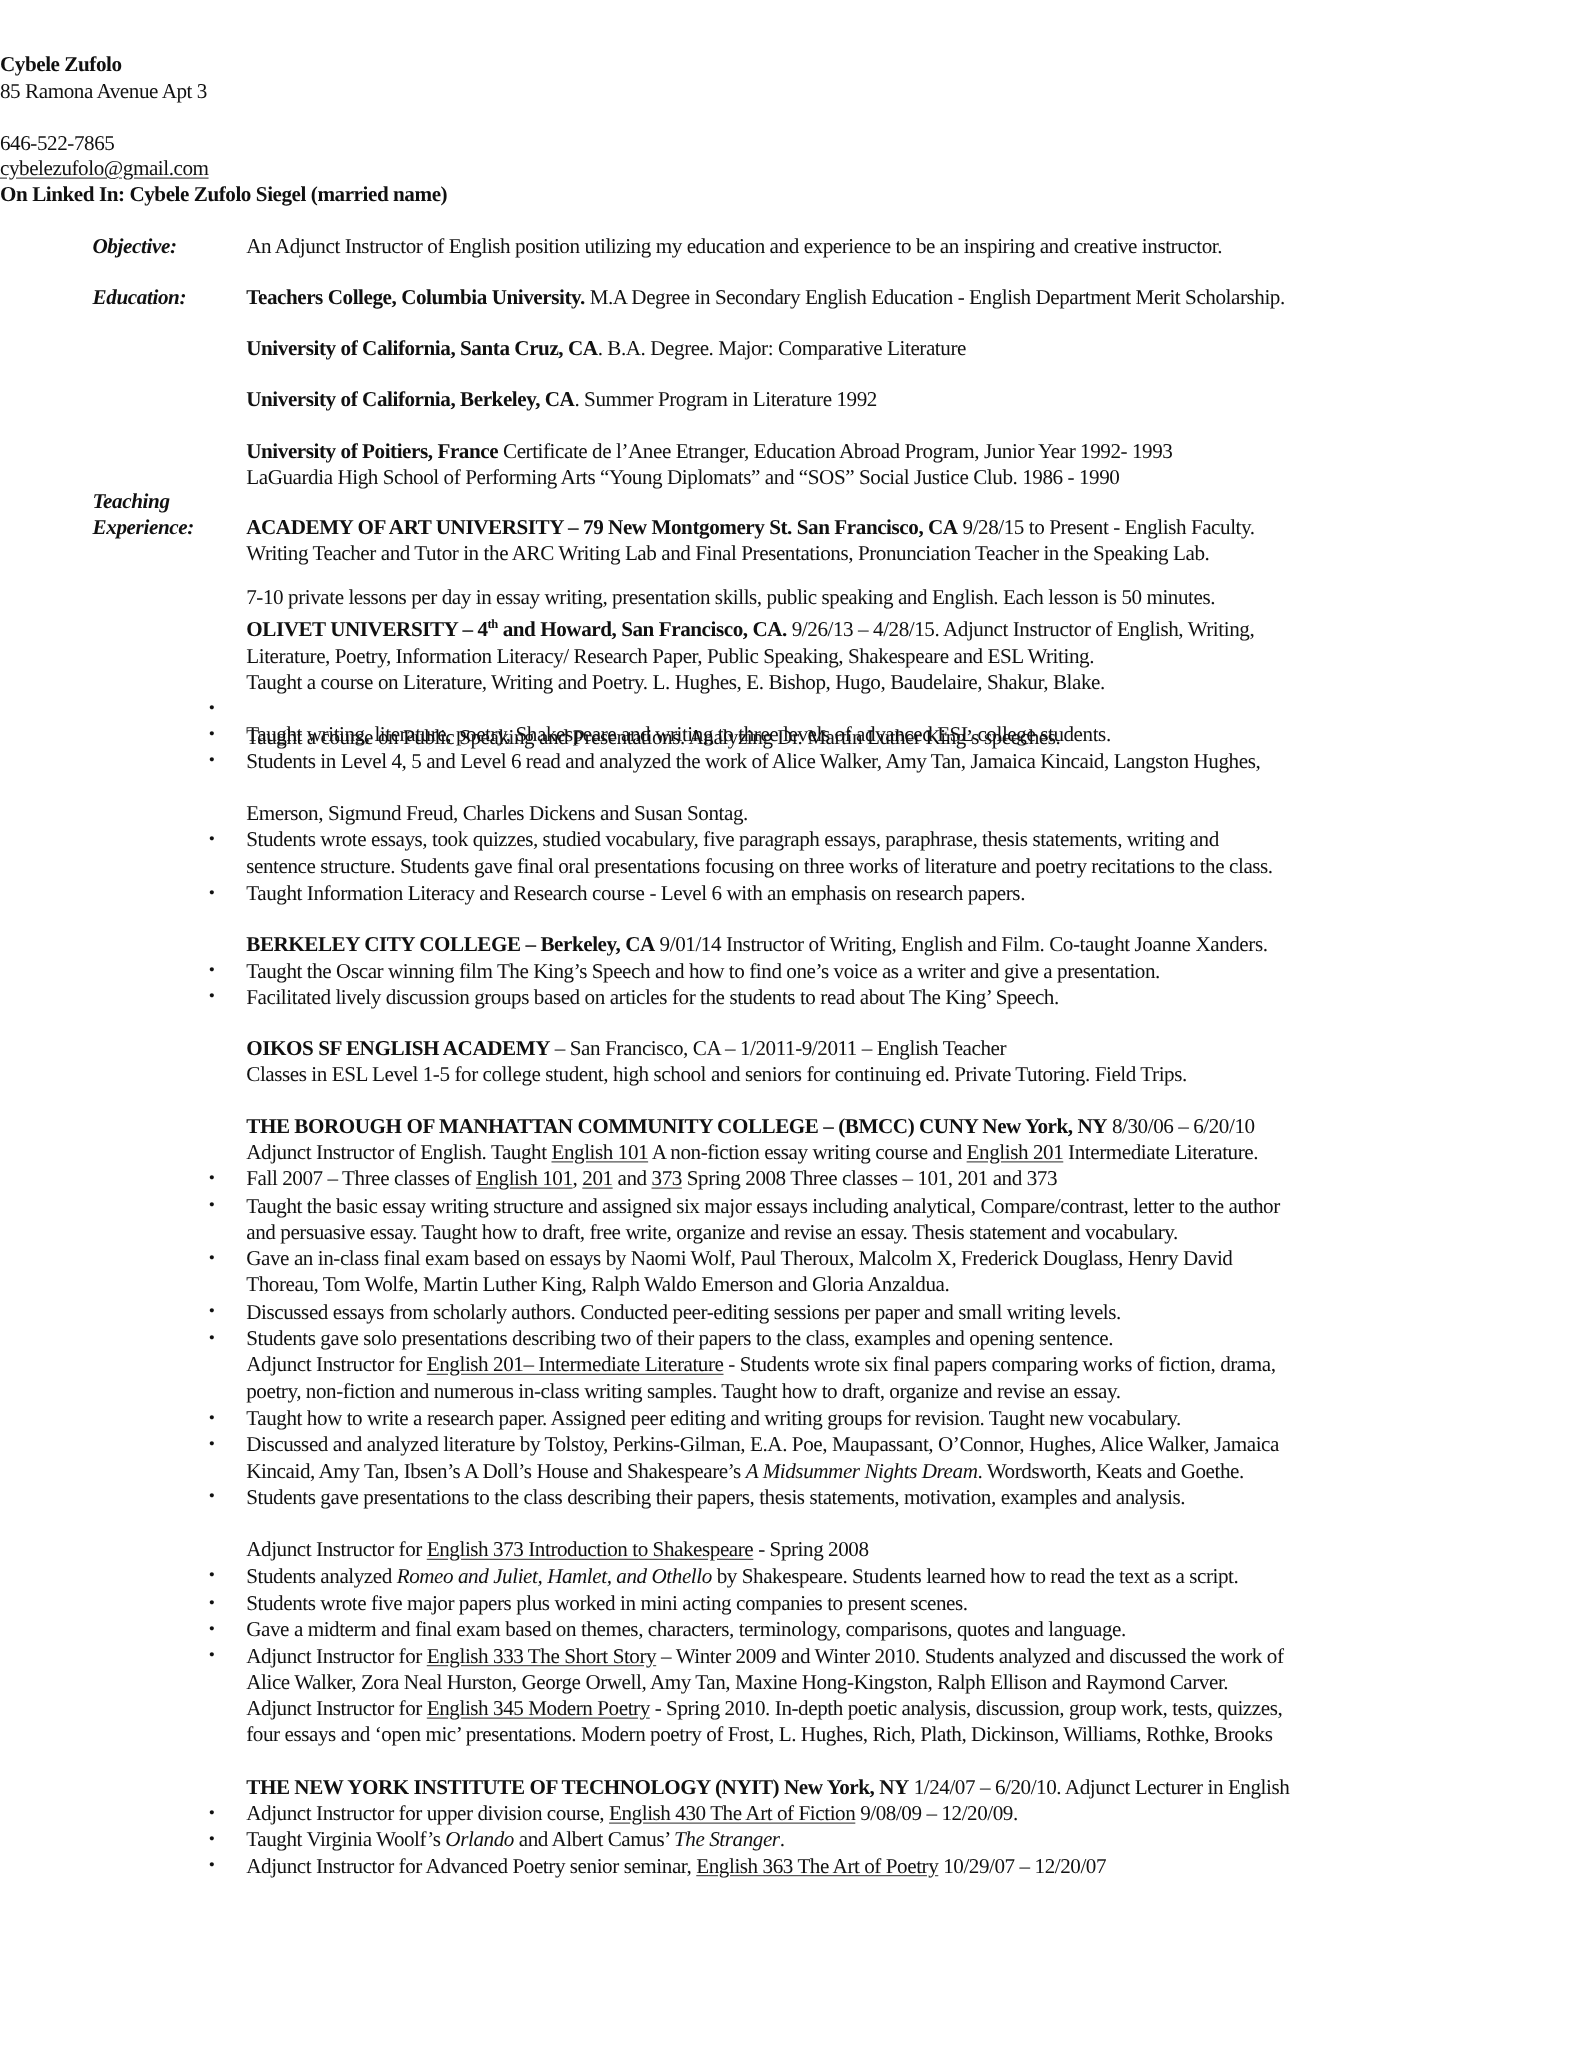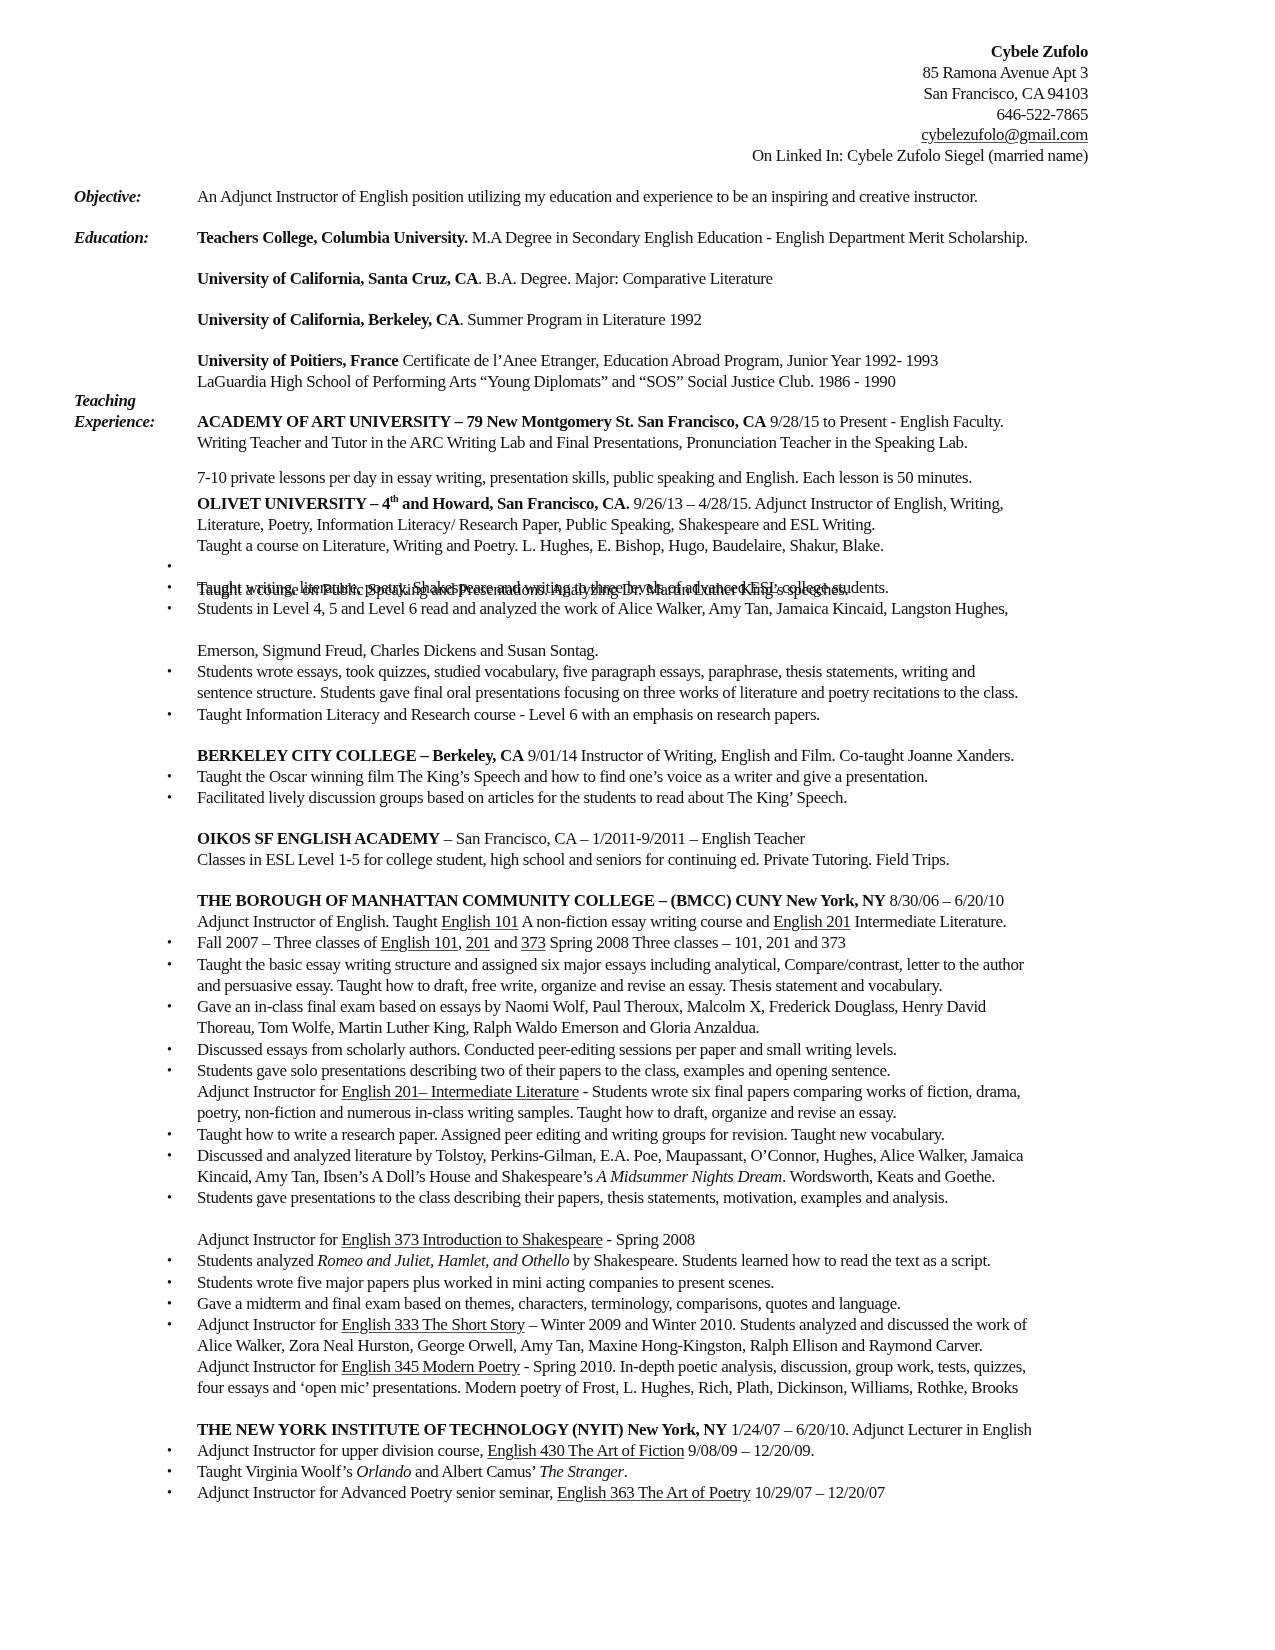--- a/index.html
+++ b/index.html
@@ -1,40 +1,39 @@
 <!DOCTYPE html>
 <html><head>
 <meta charset="utf-8">
 <style>
   html, body { margin: 0; padding: 0; background: #ffffff; }
   body { width: 1275px; height: 1650px; position: relative; overflow: hidden;
          font-family: "Liberation Serif", serif; color: #111; }
   .page { position: absolute; left: 0; top: 0; width: 1275px; height: 1650px; }
   .line { position: absolute; white-space: nowrap; font-size: 16.9px; line-height: 21px;
           letter-spacing: -0.35px; transform-origin: 0 0; }
-  .center { left: 0; width: 1088px; text-align: right; }
+  .center { left: 0; width: 1088px; text-align: left; }
   .b { font-weight: bold; }
   .i { font-style: italic; }
   .u { text-decoration: underline; text-decoration-color: #555; text-underline-offset: 2px; }
   .label { position: absolute; left: 74px; font-weight: bold; font-style: italic; font-size: 16.9px;
            line-height: 21px; letter-spacing: -0.3px; white-space: nowrap; }
   .bullet { position: absolute; left: 167px; font-size: 14px; line-height: 21px; }
   sup { font-size: 10px; line-height: 0; vertical-align: 7px; }
 </style>
 </head>
 <body>
 
 <div class="page">
 
   <div class="line center b" style="top:41px;">Cybele Zufolo</div>
   <div class="line center" style="top:62px;">85 Ramona Avenue Apt 3</div>
-  <div class="line center" style="top:83px;">San Francisco, CA 94103</div>
   <div class="line center" style="top:104px;">646-522-7865</div>
   <div class="line center" style="top:124px;"><span class="u">cybelezufolo@gmail.com</span></div>
-  <div class="line center" style="top:145px;">On Linked In: Cybele Zufolo Siegel (married name)</div>
+  <div class="line center" style="top:145px;font-weight:bold;">On Linked In: Cybele Zufolo Siegel (married name)</div>
 
   <div class="label" style="top:186px;">Objective:</div>
   <div class="line" style="left:197px; top:186px;text-align:center;">An Adjunct Instructor of English position utilizing my education and experience to be an inspiring and creative instructor.</div>
 
   <div class="label" style="top:227px;">Education:</div>
   <div class="line" style="left:197px; top:227px;">
     <span class="b">Teachers College, Columbia University.</span><span> M.A Degree in Secondary English Education - English Department Merit Scholarship.</span>
   </div>
   <div class="line" style="left:197px; top:268px;">
     <span class="b">University of California, Santa Cruz, CA</span><span>. B.A. Degree. Major: Comparative Literature</span>

